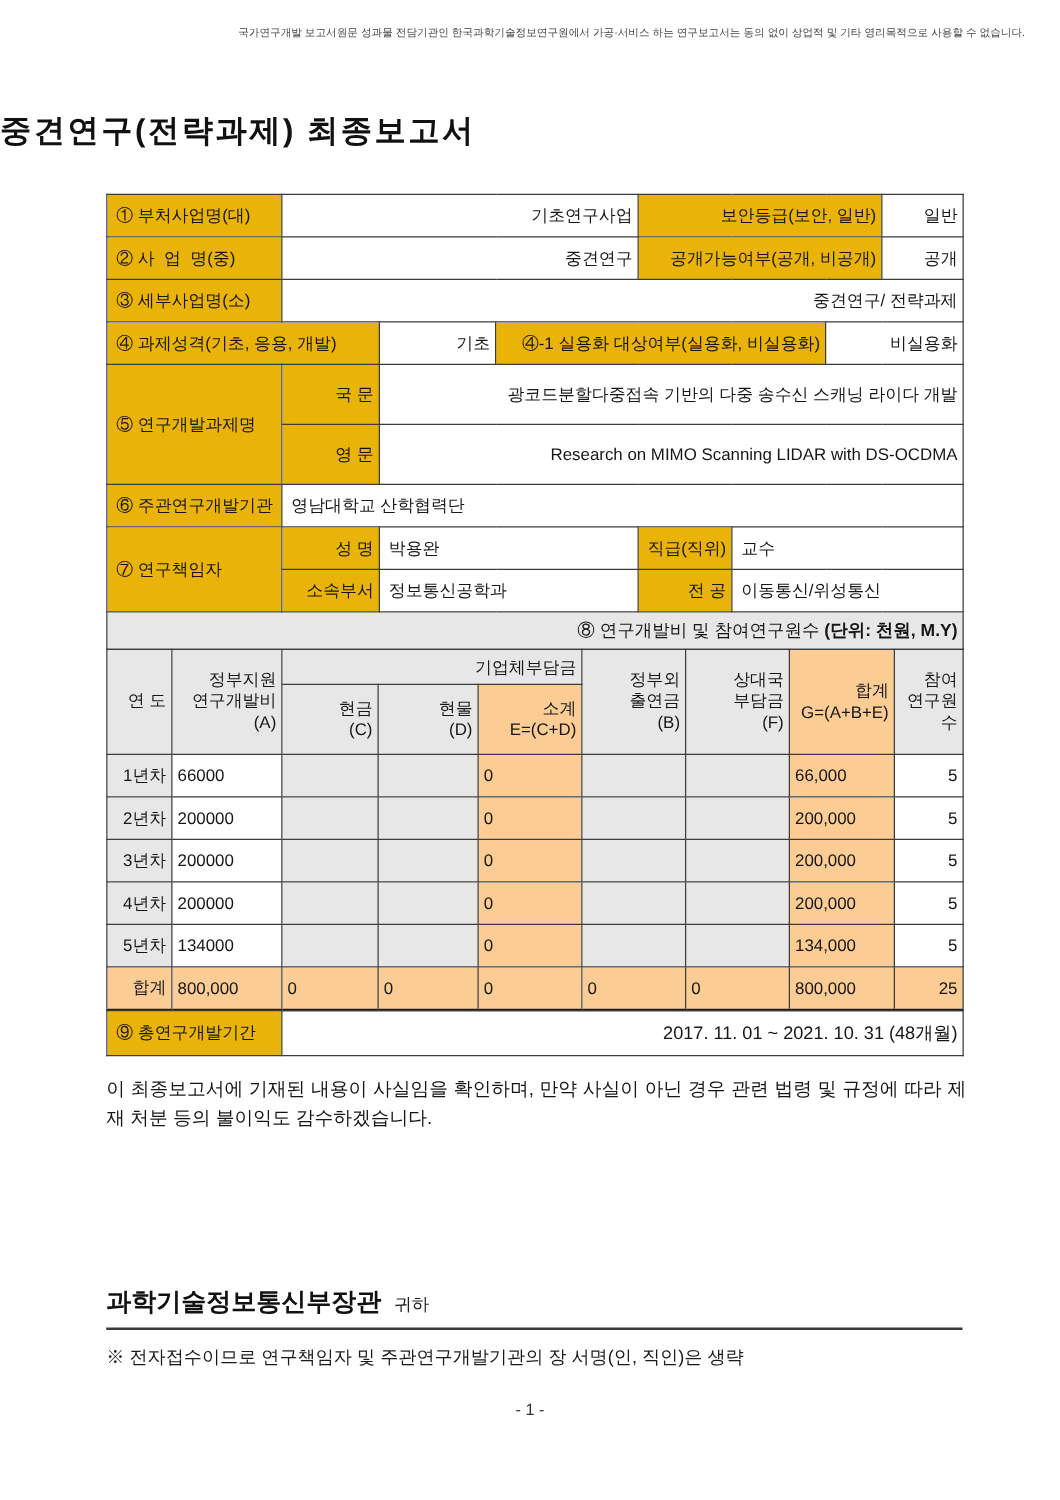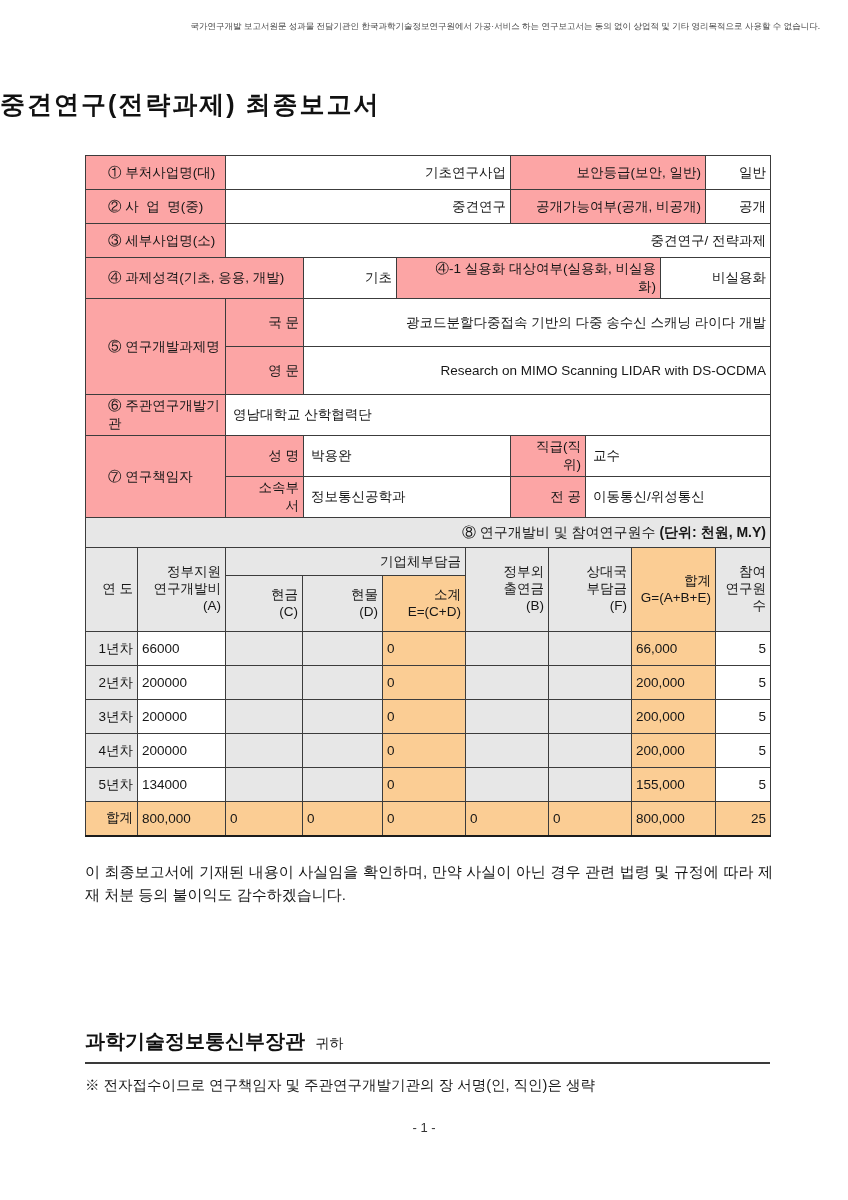--- a/index.html
+++ b/index.html
@@ -24,21 +24,21 @@
   .doc-tables { position: absolute; top: 155px; left: 85px; width: 685px; }
   table { border-collapse: collapse; table-layout: fixed; width: 685px; }
   table + table { margin-top: -1px; }
   td {
     border: 1px solid #3c3c3c;
     font-size: 13.5px;
     padding: 2px 4px;
     overflow: hidden;
     color: #161616;
   }
-  .lab { background: #fca5a5; text-align: left; padding-left: 22px; white-space: pre-wrap; }
+  .lab { background: #eab308; text-align: left; padding-left: 7px; white-space: pre-wrap; }
   .g   { background: #e7e7e7; }
   .o   { background: #fbcd94; }
   .ctr { text-align: right; }
   .lft { text-align: left; padding-left: 7px; }
   .rgt { padding-right: 7px; }
   .pre { white-space: pre-line; line-height: 1.25; }
   .h34 td { height: 34px; }
   .h48 td { height: 48px; }
   .h30 td { height: 30px; }
   .h28 td { height: 28px; }
@@ -228,37 +228,49 @@
         <td class="ctr">5</td>
       </tr>
       <tr class="h34">
         <td class="g ctr">5년차</td>
         <td class="rgt">134000</td>
         <td class="g"></td>
         <td class="g"></td>
         <td class="o rgt">0</td>
         <td class="g"></td>
         <td class="g"></td>
-        <td class="o rgt">155,000</td>
+        <td class="o rgt">134,000</td>
         <td class="ctr">5</td>
       </tr>
       <tr class="h34 thick-bottom">
         <td class="o ctr">합계</td>
         <td class="o rgt">800,000</td>
         <td class="o rgt">0</td>
         <td class="o rgt">0</td>
         <td class="o rgt">0</td>
         <td class="o rgt">0</td>
         <td class="o rgt">0</td>
         <td class="o rgt">800,000</td>
         <td class="o ctr">25</td>
       </tr>
     </tbody>
       </table>
 
+    <table>
+      <colgroup>
+          <col style="width:140px">
+          <col style="width:545px">
+        </colgroup>
+      <tbody>
+          <tr class="h36">
+        <td class="lab">⑨ 총연구개발기간</td>
+        <td class="ctr" style="font-size:14.5px;">2017. 11. 01 ~ 2021. 10. 31 (48개월)</td>
+      </tr>
+    </tbody>
+      </table>
   </div>
 
   <div class="statement">이 최종보고서에 기재된 내용이 사실임을 확인하며, 만약 사실이 아닌 경우 관련 법령 및 규정에 따라 제재 처분 등의 불이익도 감수하겠습니다.</div>
 
 
   <div class="ministry-line">
     <span class="ministry-name">과학기술정보통신부장관</span>
     <span class="ministry-to">귀하</span>
   </div>
 

